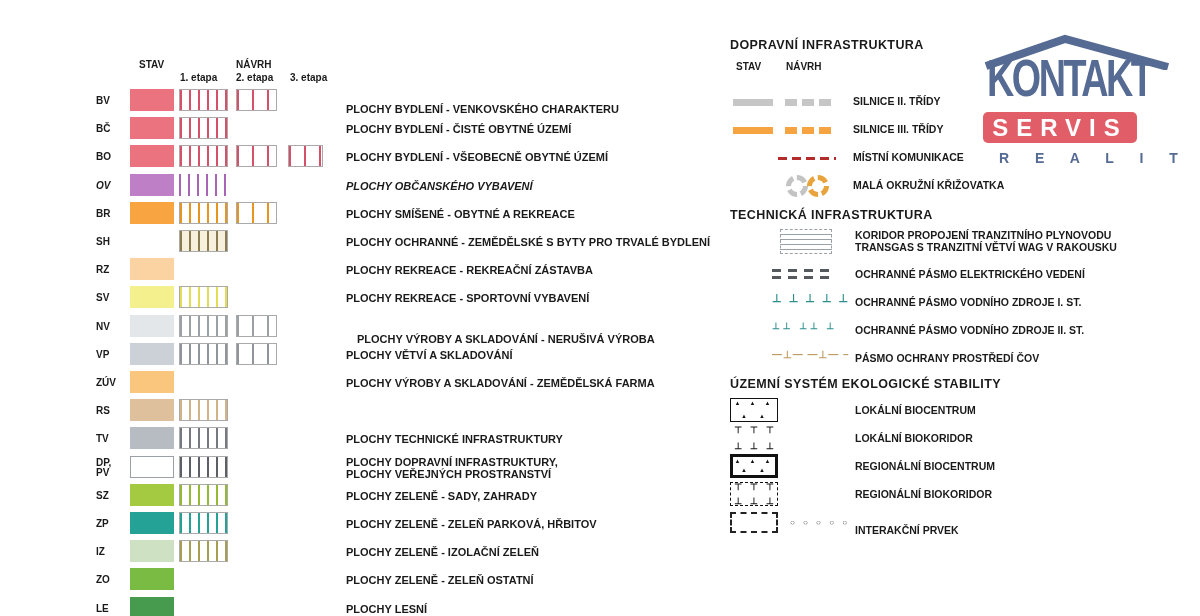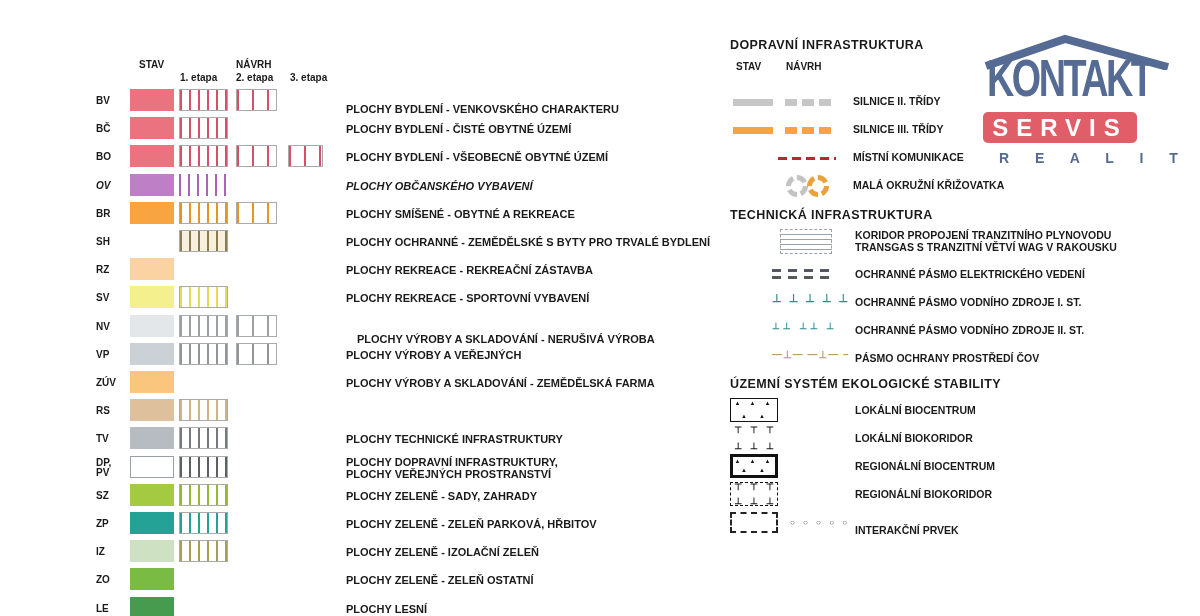--- a/index.html
+++ b/index.html
@@ -91,21 +91,21 @@
         <div class="swatch" style="position: absolute; left: 34px; top: 0px; background: rgb(228, 231, 233); border: none; box-sizing: border-box;"></div>
         <div class="etapa" style="position: absolute; left: 83px; top: 0px; width: 49px; background: repeating-linear-gradient(90deg, rgb(154, 160, 164) 0px, rgb(154, 160, 164) 2px, rgb(255, 255, 255) 2px, rgb(255, 255, 255) 9px); border: 1px solid rgb(170, 170, 170);"></div>
         <div class="etapa" style="position: absolute; left: 140px; top: 0px; width: 41px; background: repeating-linear-gradient(90deg, rgb(154, 160, 164) 0px, rgb(154, 160, 164) 2px, rgb(255, 255, 255) 2px, rgb(255, 255, 255) 15px); border: 1px solid rgb(170, 170, 170);"></div>
         <div class="row-label" style="position: absolute; left: 261px; top: 6px; margin-top: 12px;">PLOCHY VÝROBY A SKLADOVÁNÍ - NERUŠIVÁ VÝROBA</div>
       </div>
       <div class="abs" style="position: absolute; left: 96px; top: 342.8px; width: 660px; height: 24px;">
         <div class="code" style="position: absolute; left: 0px; top: 7px;">VP</div>
         <div class="swatch" style="position: absolute; left: 34px; top: 0px; background: rgb(204, 209, 215); border: none; box-sizing: border-box;"></div>
         <div class="etapa" style="position: absolute; left: 83px; top: 0px; width: 49px; background: repeating-linear-gradient(90deg, rgb(143, 149, 155) 0px, rgb(143, 149, 155) 2px, rgb(255, 255, 255) 2px, rgb(255, 255, 255) 9px); border: 1px solid rgb(170, 170, 170);"></div>
         <div class="etapa" style="position: absolute; left: 140px; top: 0px; width: 41px; background: repeating-linear-gradient(90deg, rgb(143, 149, 155) 0px, rgb(143, 149, 155) 2px, rgb(255, 255, 255) 2px, rgb(255, 255, 255) 15px); border: 1px solid rgb(170, 170, 170);"></div>
-        <div class="row-label" style="position: absolute; left: 250px; top: 6px;">PLOCHY VÝROBY A VEŘEJNÝCH</div>
+        <div class="row-label" style="position: absolute; left: 250px; top: 6px;">PLOCHY VĚTVÍ A SKLADOVÁNÍ</div>
       </div>
       <div class="abs" style="position: absolute; left: 96px; top: 371px; width: 660px; height: 24px;">
         <div class="code" style="position: absolute; left: 0px; top: 7px;">ZÚV</div>
         <div class="swatch" style="position: absolute; left: 34px; top: 0px; background: rgb(250, 197, 125); border: none; box-sizing: border-box;"></div>
         <div class="row-label" style="position: absolute; left: 250px; top: 6px;">PLOCHY VÝROBY A SKLADOVÁNÍ - ZEMĚDĚLSKÁ FARMA</div>
       </div>
       <div class="abs" style="position: absolute; left: 96px; top: 399.2px; width: 660px; height: 24px;">
         <div class="code" style="position: absolute; left: 0px; top: 7px;">RS</div>
         <div class="swatch" style="position: absolute; left: 34px; top: 0px; background: rgb(222, 193, 156); border: none; box-sizing: border-box;"></div>
         <div class="etapa" style="position: absolute; left: 83px; top: 0px; width: 49px; background: repeating-linear-gradient(90deg, rgb(210, 179, 136) 0px, rgb(210, 179, 136) 2px, rgb(255, 255, 255) 2px, rgb(255, 255, 255) 9px); border: 1px solid rgb(170, 170, 170);"></div>

